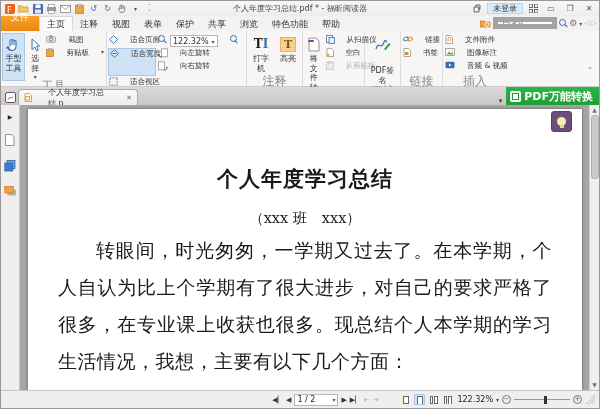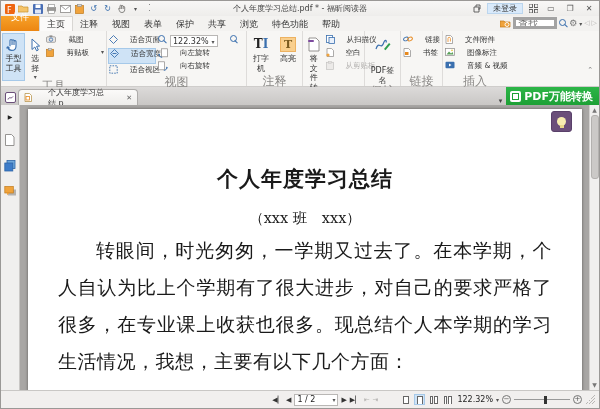--- a/index.html
+++ b/index.html
@@ -24,21 +24,21 @@
     font-size:8px; color:#555; }
 
   
   .menubar { height:15px; background:#f3f2f0; display:flex; align-items:stretch;
     font-size:9px; color:#333; position:relative; }
   .file-tab { background:linear-gradient(#f7a22a,#eb820e); color:#fff; padding:1px 10px 16px;
     display:flex; align-items:center; }
   .mtab { padding:1px 7px 0; display:flex; align-items:center; color:#333; }
   .mtab.active { background:#fbfaf9; border:1px solid #d8d6d3; border-bottom:none; }
   .searchbox { position:absolute; right:2px; top:1px; display:flex; align-items:center; gap:2px; }
-  .search-input { width:44px; height:12px; border:3px solid #a3a3a3; font-size:10px; padding:0 2px;
+  .search-input { width:64px; height:12px; border:5px solid #a3a3a3; font-size:12px; padding:0 2px;
     background:#fff; }
   .mag { width:8px; height:8px; position:relative; display:inline-block; }
   .mag::before { content:""; position:absolute; width:5px; height:5px; border:1.4px solid #3a6fae;
     border-radius:50%; left:0; top:0; }
   .mag::after { content:""; position:absolute; width:3.5px; height:1.4px; background:#3a6fae;
     transform:rotate(45deg); left:4.5px; top:5.5px; }
   .dim { color:#b9b7b5; }
 
   
   .ribbon { height:56px; background:#f7f6f4; border-bottom:1px solid #cfcdcb; display:flex;
@@ -48,21 +48,21 @@
   .rrow-wrap { flex:1; display:flex; gap:1px; }
   .glabel { text-align:center; font-size:12px; color:#8a8886; height:10px; line-height:10px; }
   .bigbtn { display:flex; flex-direction:column; align-items:center; justify-content:flex-start;
     font-size:8px; line-height:1.2; text-align:center; padding:2px 1px 0; color:#333;
     border:1px solid transparent; }
   .bigbtn .bicon { height:17px; display:flex; align-items:center; justify-content:center; margin-bottom:1px; }
   .sel-blue { background:#cfe3f6; border:1px solid #a6c9e9; }
   .smallcol { display:flex; flex-direction:column; justify-content:flex-start; gap:1px; padding-top:2px; }
   .smallitem { display:flex; align-items:flex-start; gap:12px; font-size:7.5px; color:#333; height:12px;
     padding:0 1px; white-space:nowrap; }
-  .smallitem.sel-blue { height:16px; }
+  .smallitem.sel-blue { height:28px; }
   .smallitem.disabled { color:#b4b2b0; }
   .caret { font-size:6px; color:#555; }
   .zoombox { display:flex; align-items:center; border:1px solid #b9b7b5; background:#fff;
     font-size:8px; height:12px; padding:0 2px; gap:3px; }
   .ico-t { font-family:"DejaVu Serif","Liberation Serif",serif; font-weight:bold; }
   .hl-icon { background:#f9cf8d; border:1px solid #edb261; padding:0 3px; }
   .collapse-arrow { position:absolute; right:6px; bottom:12px; font-size:7px; color:#777; }
 
   
   .tabbar { height:18px; background:linear-gradient(#dcdad9,#c9c7c5); display:flex;

